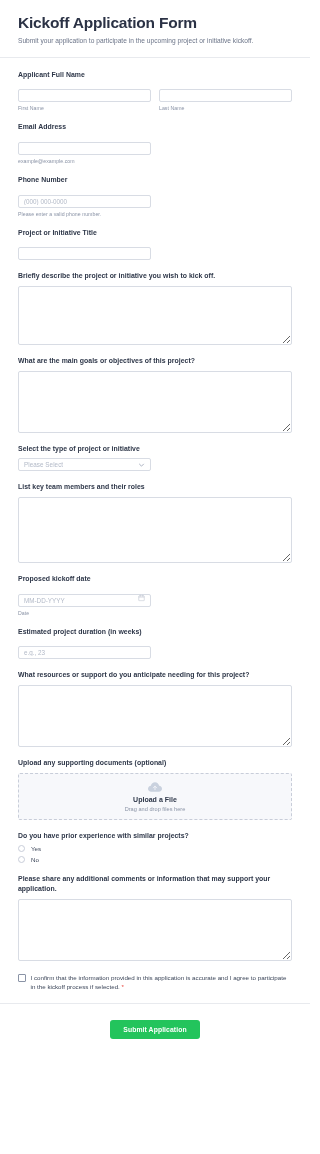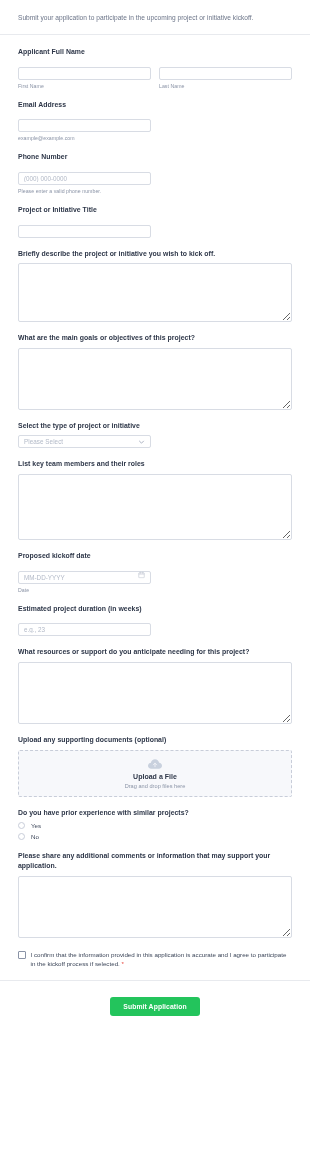--- a/index.html
+++ b/index.html
@@ -265,20 +265,21 @@
     letter-spacing: 0.1px;
     cursor: pointer;
   }
 </style>
 </head>
 <body>
 
 <div class="page">
 
   <div class="form-header">
+    <h1 class="form-title">Kickoff Application Form</h1>
     <p class="form-subtitle">Submit your application to participate in the upcoming project or initiative kickoff.</p>
   </div>
   <div class="header-divider"></div>
 
   <div class="form-body">
 
     <div class="field">
       <span class="field-label">Applicant Full Name</span>
       <div class="name-row">
         <div class="name-col">

